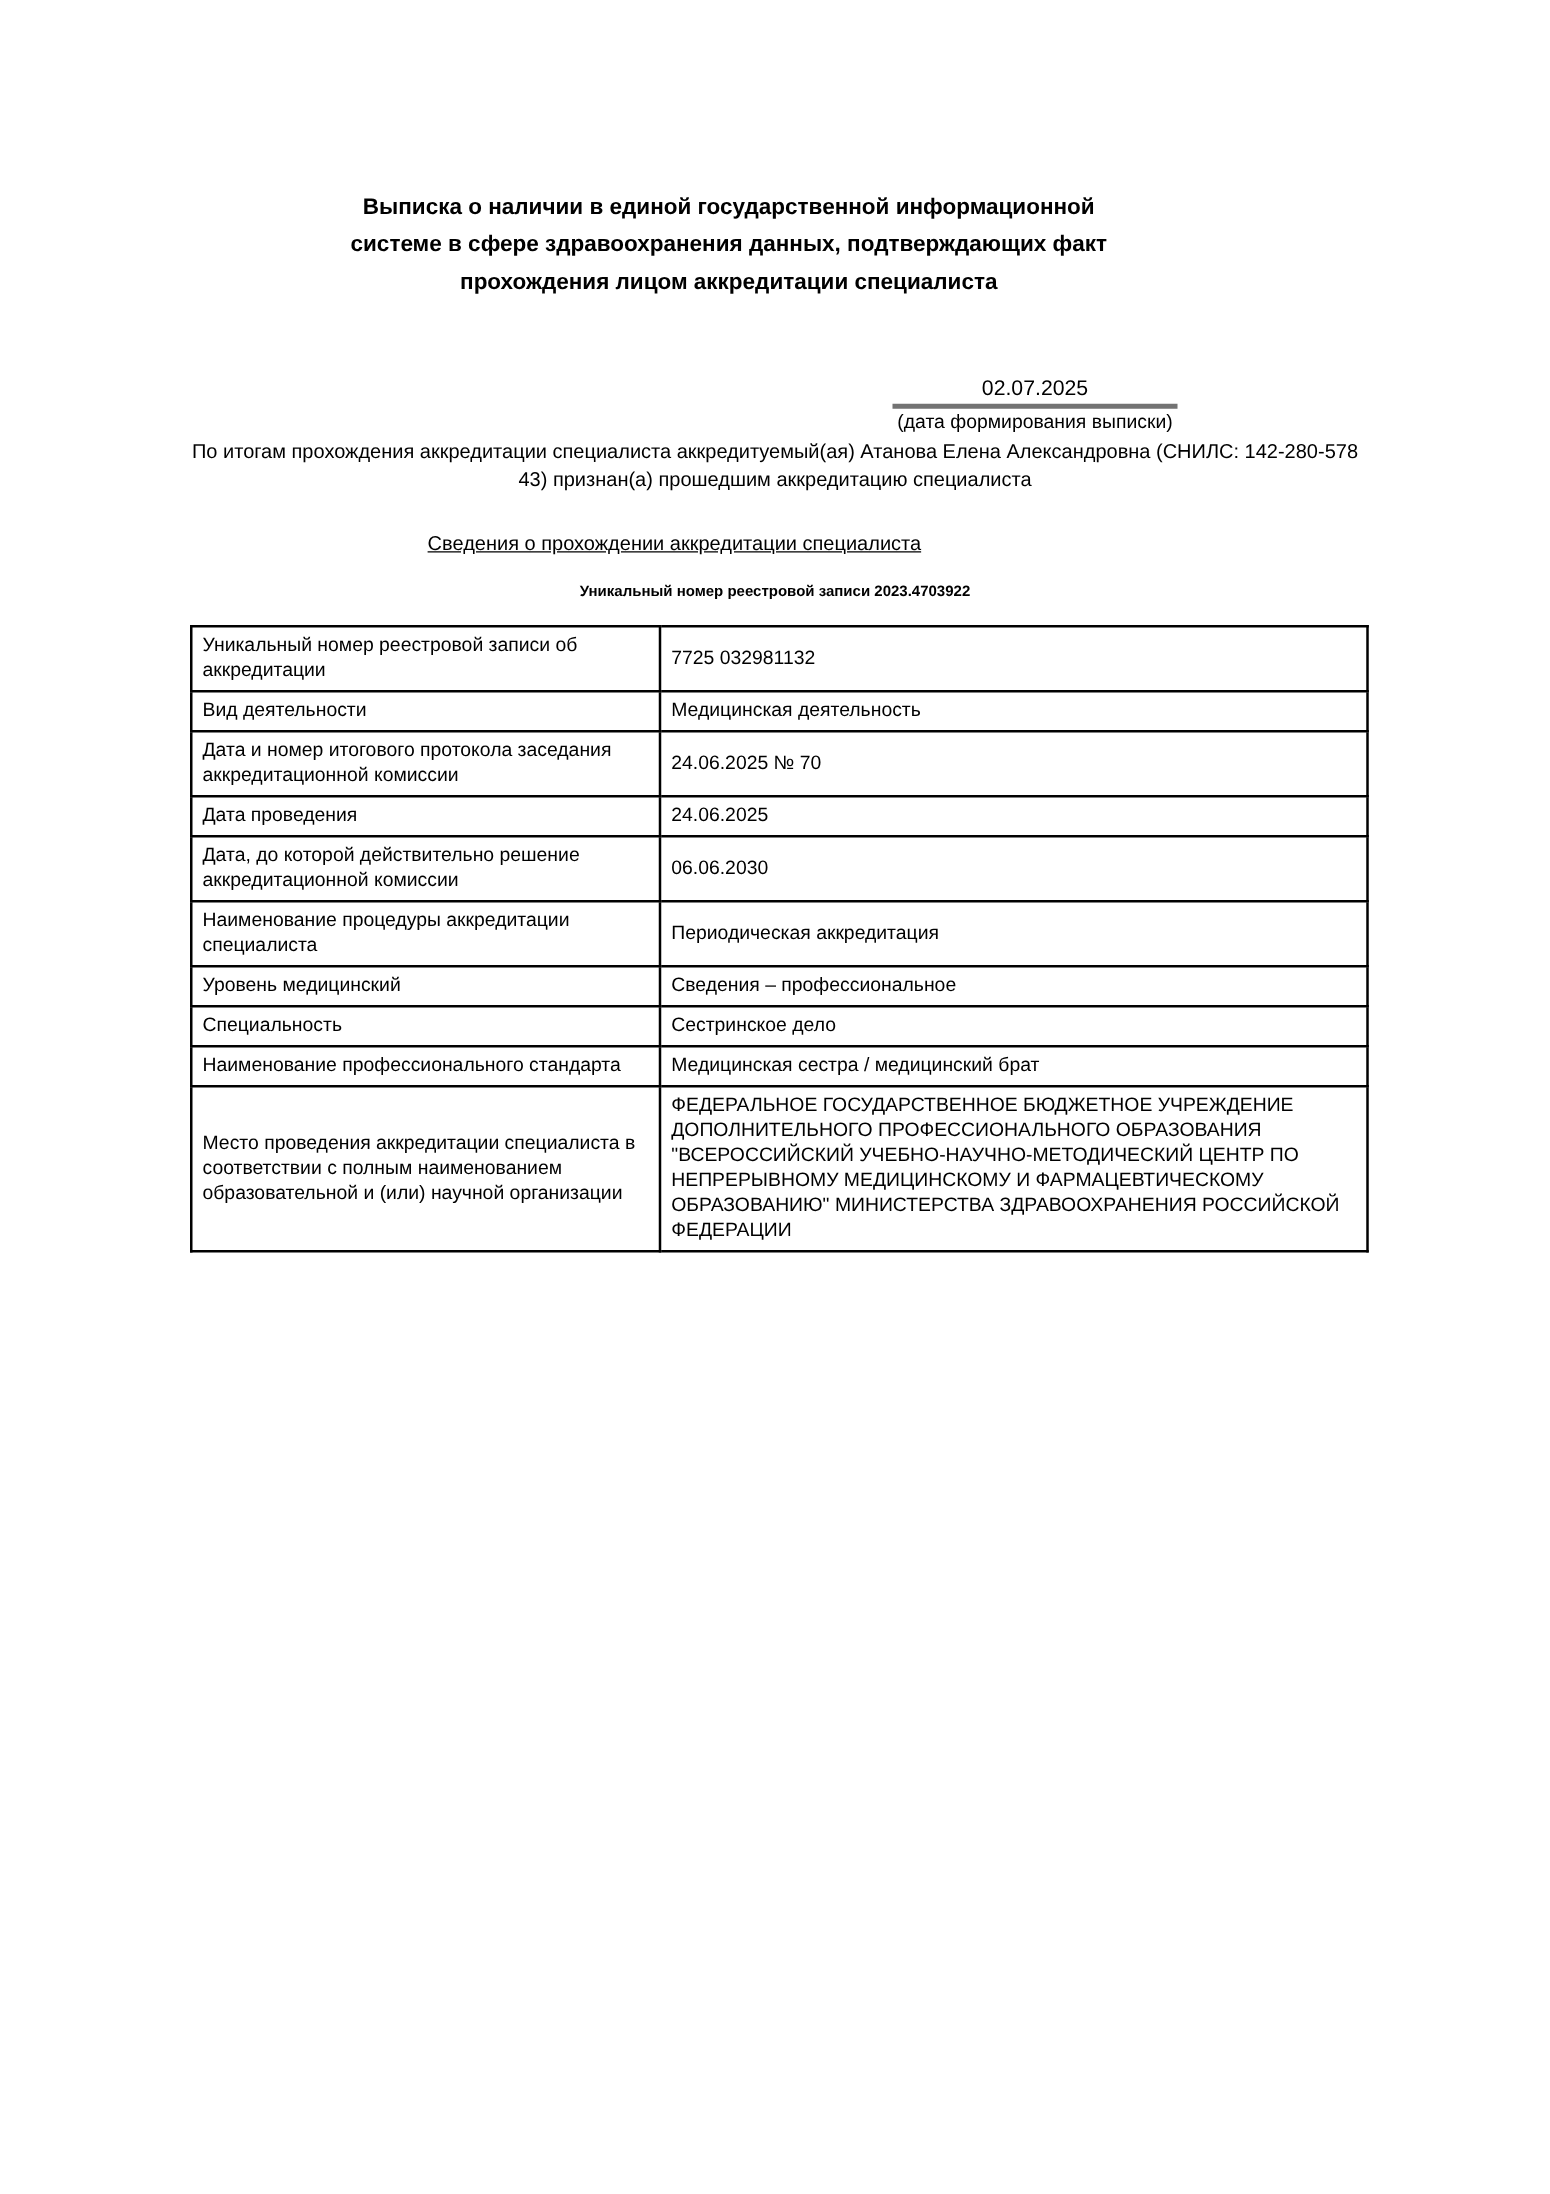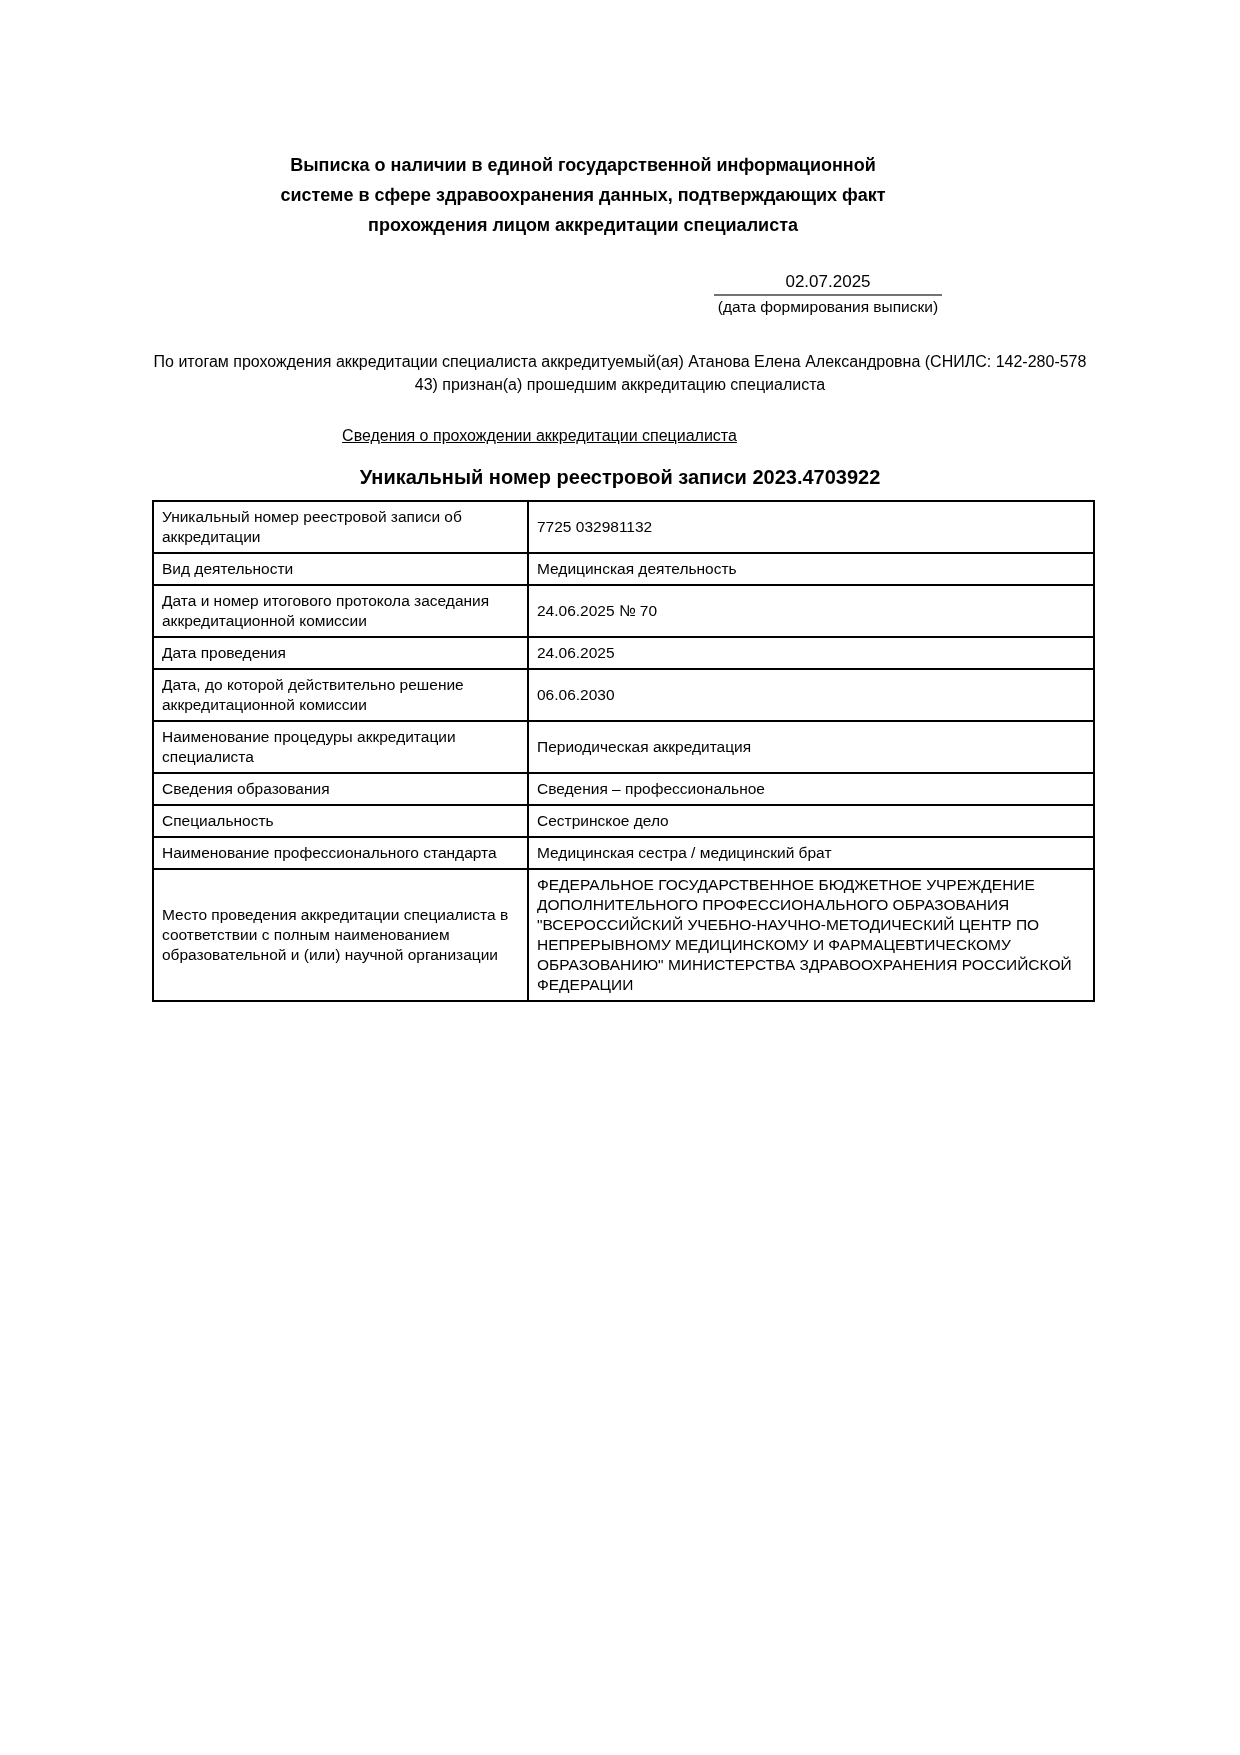--- a/index.html
+++ b/index.html
@@ -32,21 +32,22 @@
     top: 272px;
     left: 714px;
     width: 228px;
     text-align: center;
   }
   .date-value {
     display: block;
     font-size: 17px;
     line-height: 20px;
     padding-bottom: 2px;
-    border-bottom: 2px solid #737373;
+    border-bottom: 4px solid #737373;
+    margin-top: 29px;
   }
   .date-caption {
     display: block;
     font-size: 15.5px;
     line-height: 18px;
     padding-top: 2px;
   }
   .intro-paragraph {
     position: absolute;
     top: 350px;
@@ -63,21 +64,21 @@
     width: 1079px;
     font-size: 16px;
     text-align: center;
     text-decoration: underline;
   }
   .record-heading {
     position: absolute;
     top: 466px;
     left: 0;
     width: 1240px;
-    font-size: 20px;
+    font-size: 12px;
     font-weight: bold;
     text-align: center;
   }
   table.acc-table {
     position: absolute;
     top: 500px;
     left: 152px;
     width: 937px;
     border-collapse: collapse;
     table-layout: fixed;
@@ -132,21 +133,21 @@
       </tr>
       <tr>
         <td class="col-label">Дата, до которой действительно решение аккредитационной комиссии</td>
         <td class="col-value">06.06.2030</td>
       </tr>
       <tr>
         <td class="col-label">Наименование процедуры аккредитации специалиста</td>
         <td class="col-value">Периодическая аккредитация</td>
       </tr>
       <tr>
-        <td class="col-label">Сведения образования</td>
+        <td class="col-label">Уровень медицинский</td>
         <td class="col-value">Сведения – профессиональное</td>
       </tr>
       <tr>
         <td class="col-label">Специальность</td>
         <td class="col-value">Сестринское дело</td>
       </tr>
       <tr>
         <td class="col-label">Наименование профессионального стандарта</td>
         <td class="col-value">Медицинская сестра / медицинский брат</td>
       </tr>

